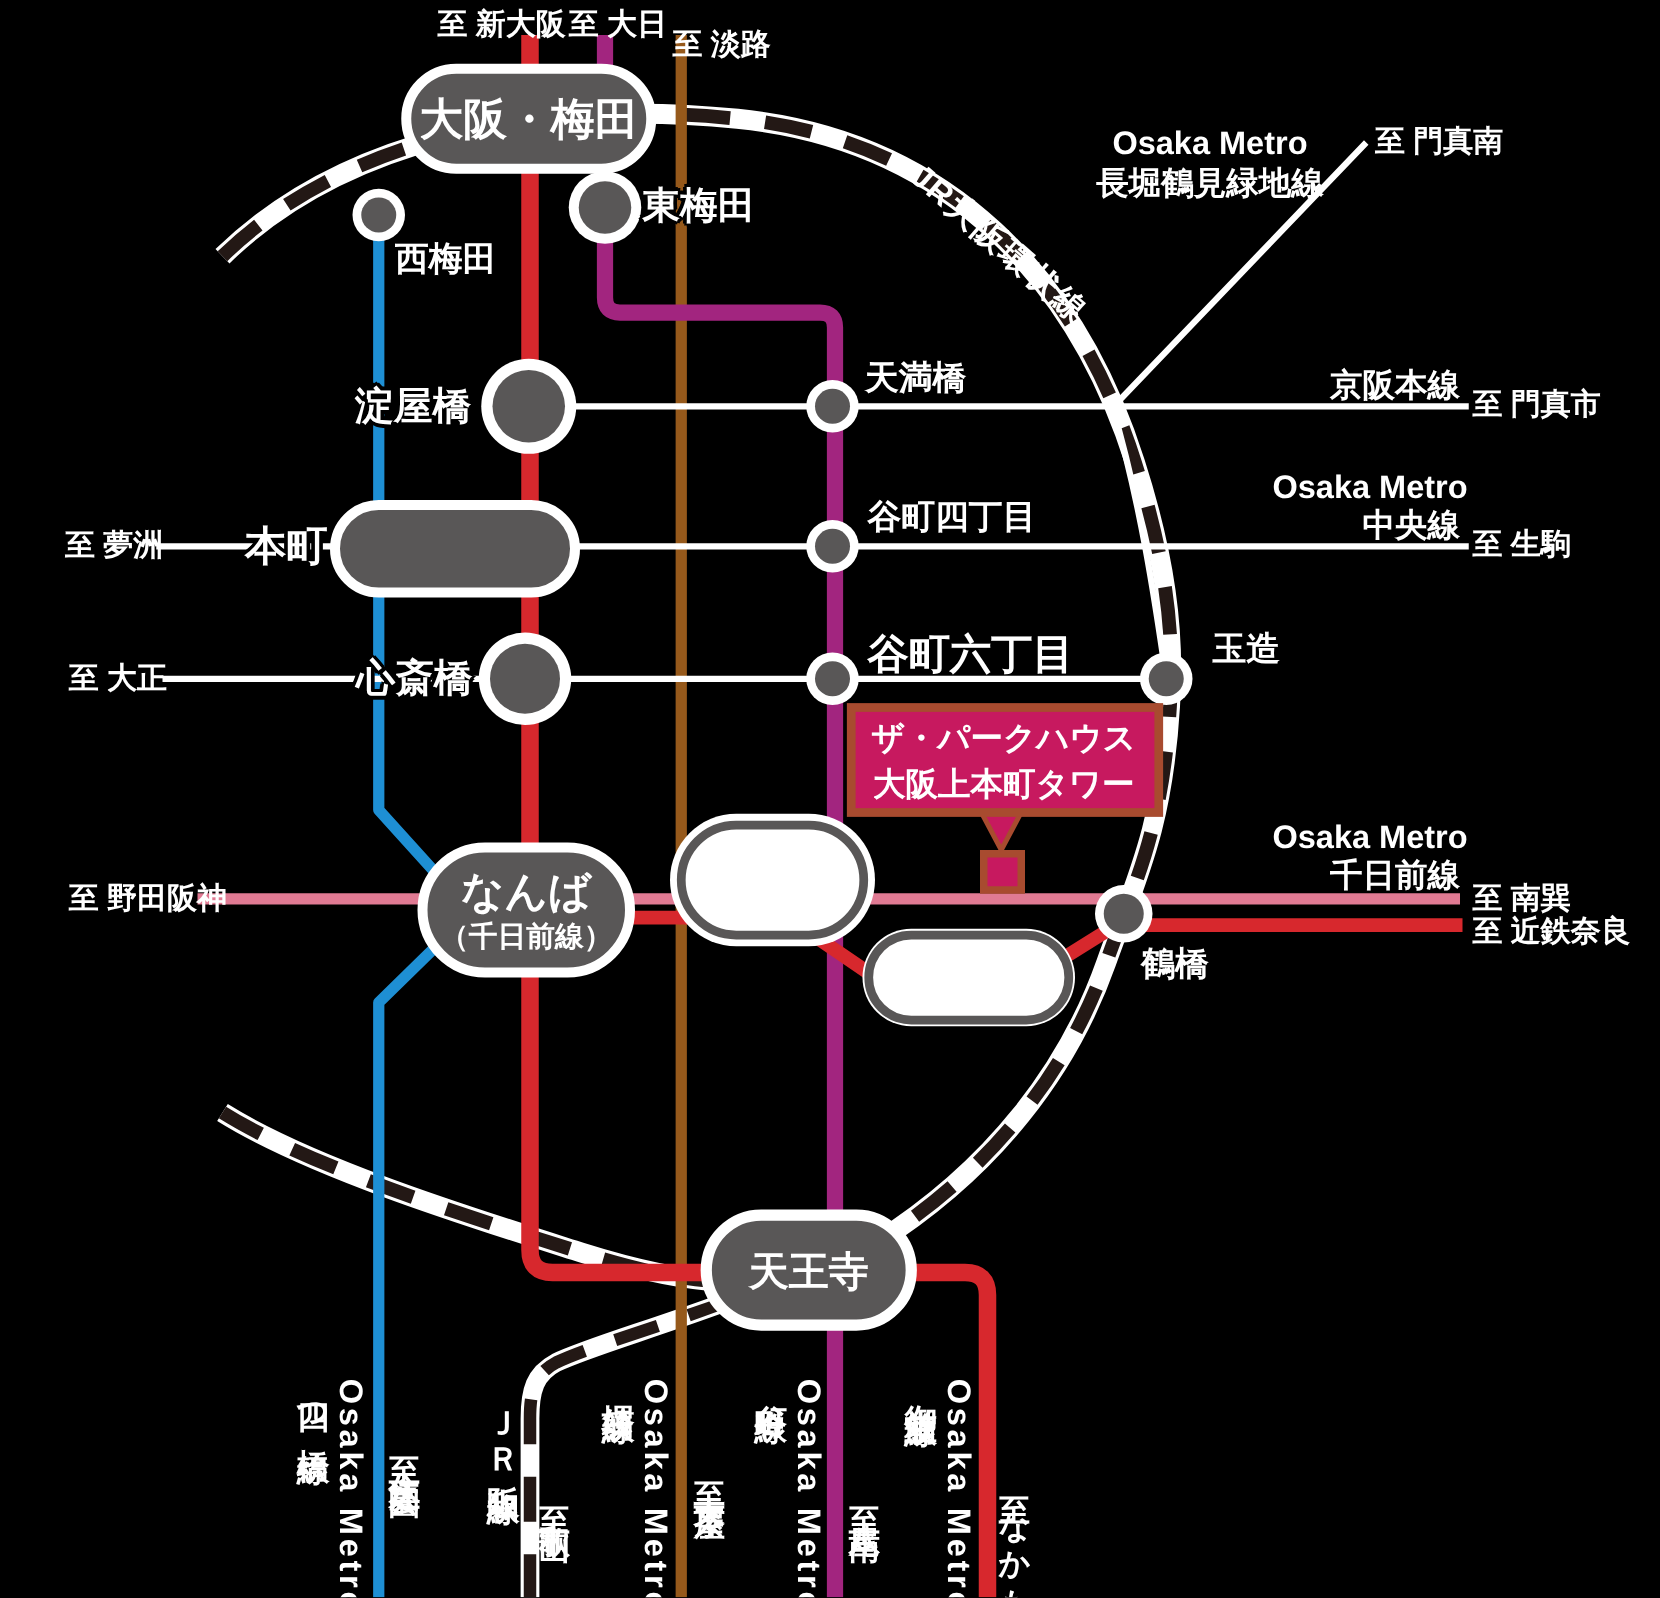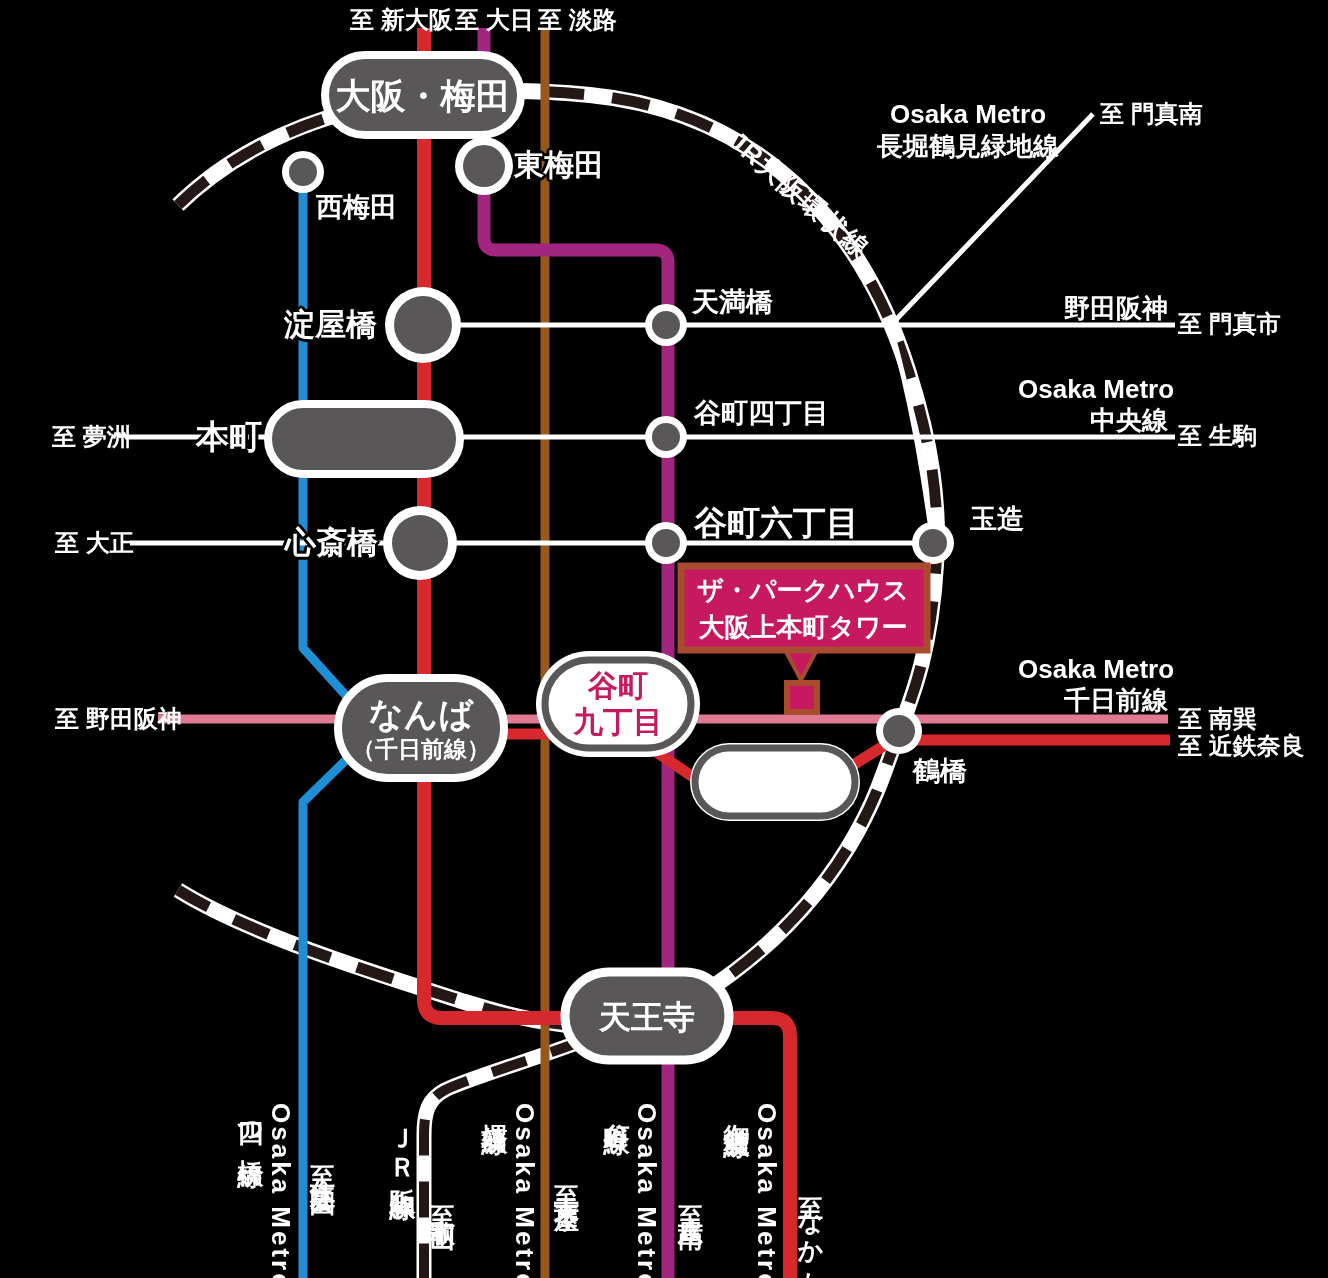--- a/index.html
+++ b/index.html
@@ -108,48 +108,46 @@
     <g>
       <circle cx="899" cy="731" r="23" fill="#ffffff"></circle>
         <circle cx="899" cy="731" r="16" fill="#595757"></circle>
     </g>
 
     <rect x="681" y="566" width="246" height="84" fill="#c7195f" stroke="#a84b2f" stroke-width="7"></rect>
   </svg>
 
   <div class="lbl" style="left:350px;top:6px;font-size:24px;">至 新大阪</div>
   <div class="lbl" style="left:455px;top:6px;font-size:24px;">至 大日</div>
-  <div class="lbl" style="left:538px;top:6px;font-size:24px;">至 淡路</div>
+  <div class="lbl" style="left:538px;top:22px;font-size:24px;">至 淡路</div>
 
   <div class="lbl ctr" style="left:325px;top:76px;width:196px;font-size:35px;">大阪・梅田</div>
   <div class="lbl outline" style="left:316px;top:192px;font-size:27px;">西梅田</div>
   <div class="lbl outline" style="left:514px;top:148px;font-size:30px;">東梅田</div>
   <div class="lbl outline" style="left:284px;top:307px;font-size:31px;">淀屋橋</div>
   <div class="lbl outline" style="left:196px;top:418px;font-size:33px;">本町</div>
   <div class="lbl outline" style="left:285px;top:525px;font-size:31px;">心斎橋</div>
   <div class="lbl" style="left:692px;top:287px;font-size:27px;">天満橋</div>
   <div class="lbl" style="left:694px;top:398px;font-size:27px;">谷町四丁目</div>
   <div class="lbl" style="left:694px;top:504px;font-size:33px;">谷町六丁目</div>
   <div class="lbl" style="left:970px;top:504px;font-size:27px;">玉造</div>
   <div class="lbl" style="left:913px;top:756px;font-size:27px;">鶴橋</div>
   <div class="lbl ctr" style="left:338px;top:695px;width:166px;font-size:34px;">なんば</div>
   <div class="lbl ctr" style="left:330px;top:736px;width:182px;font-size:23px;">（千日前線）</div>
-  <div class="lbl ctr crimson" style="left:545px;top:668px;width:146px;font-size:30px;line-height:36px;">谷町
-九丁目</div>
   <div class="lbl ctr" style="left:565px;top:999px;width:164px;font-size:32px;">天王寺</div>
 
   <div class="lbl ctr" style="left:678px;top:572px;width:250px;font-size:26px;line-height:37px;">ザ・パークハウス
 大阪上本町タワー</div>
 
   <div class="lbl rot" style="left:742px;top:126px;font-size:26px;">JR大阪環状線</div>
 
   <div class="lbl ctr" style="left:873px;top:98px;width:190px;font-size:26px;line-height:32px;">Osaka Metro
 長堀鶴見緑地線</div>
   <div class="lbl" style="left:1100px;top:100px;font-size:24px;">至 門真南</div>
-  <div class="lbl rt" style="left:1040px;top:294px;width:128px;font-size:26px;">野田阪神</div>
+  <div class="lbl rt" style="left:1040px;top:294px;width:128px;font-size:26px;">京阪本線</div>
   <div class="lbl" style="left:1178px;top:310px;font-size:24px;">至 門真市</div>
   <div class="lbl rt" style="left:1018px;top:374px;width:150px;font-size:26px;line-height:31px;">Osaka Metro
 中央線</div>
   <div class="lbl" style="left:1178px;top:422px;font-size:24px;">至 生駒</div>
   <div class="lbl rt" style="left:1018px;top:654px;width:150px;font-size:26px;line-height:31px;">Osaka Metro
 千日前線</div>
   <div class="lbl" style="left:1178px;top:705px;font-size:24px;">至 南巽</div>
   <div class="lbl" style="left:1178px;top:732px;font-size:24px;">至 近鉄奈良</div>
 
   <div class="lbl" style="left:52px;top:423px;font-size:24px;">至 夢洲</div>

